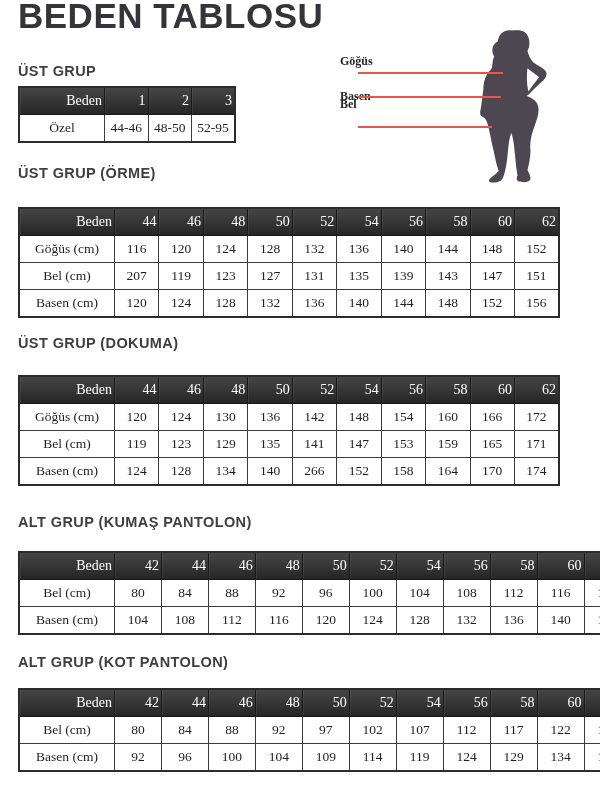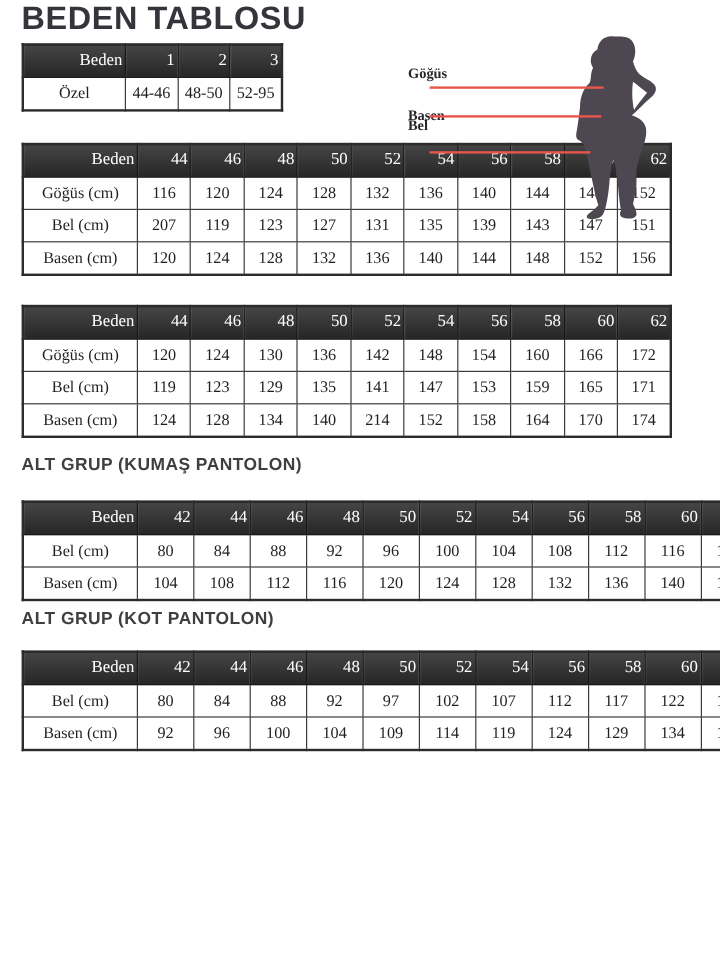--- a/index.html
+++ b/index.html
@@ -5,36 +5,36 @@
   html,body{margin:0;padding:0;}
   body{
     width:600px;height:800px;overflow:hidden;position:relative;
     background:#ffffff;
     font-family:"Liberation Serif", serif;
   }
   main{position:relative;width:600px;height:800px;padding-left:18px;box-sizing:border-box;}
   h1{
     margin:2px 0 0 0;
     font-family:"Liberation Sans", sans-serif;
-    font-weight:800;font-size:27px;line-height:27px;
+    font-weight:800;font-size:35px;line-height:27px;
     letter-spacing:0.5px;
     color:var(--title-color,#34343a);
   }
   .sec-h{
     margin:0;
     font-family:"Liberation Sans", sans-serif;
     font-weight:bold;font-size:14.5px;line-height:15px;
     letter-spacing:0.4px;
     color:var(--heading-color,#3f3f3f);
   }
   .sec-0 .sec-h{margin-top:35px;}
   .sec-1 .sec-h{margin-top:23px;}
   .sec-2 .sec-h{margin-top:18px;}
-  .sec-3 .sec-h{margin-top:16px;}
-  .sec-4 .sec-h{margin-top:8px;}
+  .sec-3 .sec-h{margin-top:29px;}
+  .sec-4 .sec-h{margin-top:20px;}
 
   table.tbl{
     border-collapse:collapse;table-layout:fixed;
     border:2px solid var(--border-outer,#2c2c2c);
     background:#fff;
   }
   .sec-0 .tbl{margin-top:7px;width:218px;}
   .sec-1 .tbl{margin-top:26px;width:542px;}
   .sec-2 .tbl{margin-top:24px;width:542px;}
   .sec-3 .tbl{margin-top:21px;width:614px;}
@@ -69,20 +69,21 @@
   .sil{position:absolute;left:148px;top:1px;width:72px;height:170px;}
   .sil path{fill:var(--silhouette-color,#4c4751);}
 </style>
 </head>
 <body>
 
 <main>
   <h1>BEDEN TABLOSU</h1>
 
   <section class="sec sec-0">
+    <h2 class="sec-h">ÜST GRUP</h2>
     <table class="tbl">
         <thead>
           <tr>
             <th>Beden</th>
             <th>1</th>
             <th>2</th>
             <th>3</th>
           </tr>
         </thead>
         <tbody>
@@ -90,20 +91,21 @@
             <td>Özel</td>
             <td>44-46</td>
             <td>48-50</td>
             <td>52-95</td>
           </tr>
         </tbody>
       </table>
   </section>
 
   <section class="sec sec-1">
+    <h2 class="sec-h">ÜST GRUP (ÖRME)</h2>
     <table class="tbl">
         <thead>
           <tr>
             <th>Beden</th>
             <th>44</th>
             <th>46</th>
             <th>48</th>
             <th>50</th>
             <th>52</th>
             <th>54</th>
@@ -151,20 +153,21 @@
             <td>144</td>
             <td>148</td>
             <td>152</td>
             <td>156</td>
           </tr>
         </tbody>
       </table>
   </section>
 
   <section class="sec sec-2">
+    <h2 class="sec-h">ÜST GRUP (DOKUMA)</h2>
     <table class="tbl">
         <thead>
           <tr>
             <th>Beden</th>
             <th>44</th>
             <th>46</th>
             <th>48</th>
             <th>50</th>
             <th>52</th>
             <th>54</th>
@@ -200,21 +203,21 @@
             <td>159</td>
             <td>165</td>
             <td>171</td>
           </tr>
           <tr>
             <td>Basen (cm)</td>
             <td>124</td>
             <td>128</td>
             <td>134</td>
             <td>140</td>
-            <td>214</td>
+            <td>266</td>
             <td>152</td>
             <td>158</td>
             <td>164</td>
             <td>170</td>
             <td>174</td>
           </tr>
         </tbody>
       </table>
   </section>
 

